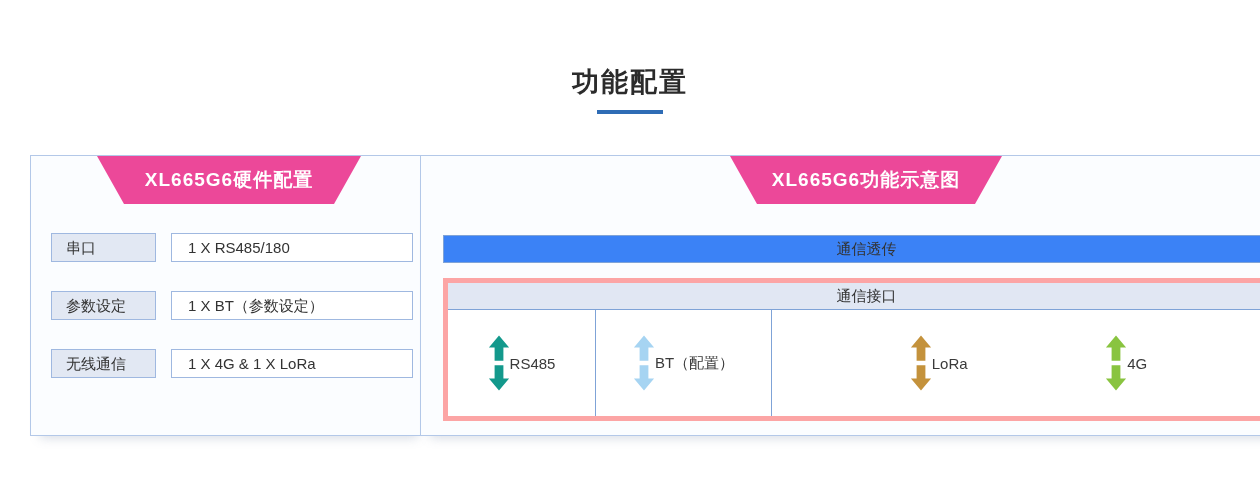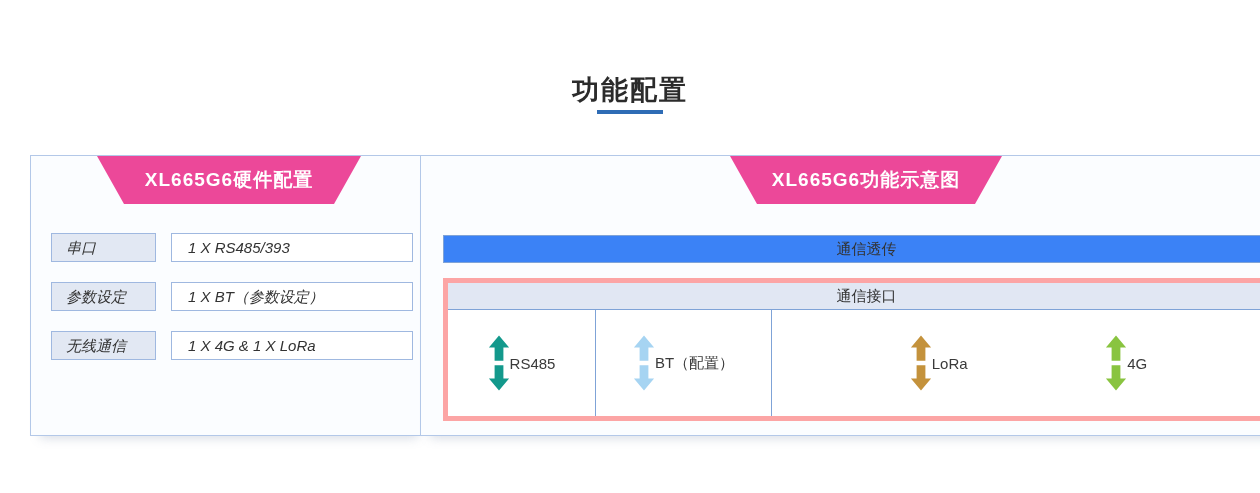--- a/index.html
+++ b/index.html
@@ -2,21 +2,21 @@
 <html><head>
 <meta charset="utf-8">
 <style>
   html,body{margin:0;padding:0;}
   body{
     width:1260px;height:493px;background:#ffffff;position:relative;
     font-family:"Liberation Sans","DejaVu Sans",sans-serif;color:#333;
     overflow:hidden;
   }
   .page-title{
-    position:absolute;top:72px;left:0;width:100%;text-align:center;
+    position:absolute;top:64px;left:0;width:100%;text-align:center;
     font-size:27px;font-weight:bold;color:#2b2b2b;letter-spacing:2px;
   }
   .title-underline{
     position:absolute;top:110px;left:597px;width:66px;height:4px;background:#2e6cb5;
   }
   .panel{
     position:absolute;top:155px;height:281px;background:#fbfdff;
     border:1px solid #b3c8e8;box-sizing:border-box;
     box-shadow:0 12px 10px -10px rgba(110,130,160,0.28);
   }
@@ -24,21 +24,21 @@
   .panel-fn{left:420px;width:892px;}
   .banner{
     height:48px;margin:0 auto;background:#ec4899;
     clip-path:polygon(0 0,100% 0,calc(100% - 27px) 100%,27px 100%);
     color:#ffffff;font-size:19px;font-weight:bold;text-align:center;
     line-height:47px;letter-spacing:1px;
   }
   .panel-hw .banner{width:264px;}
   .panel-fn .banner{width:272px;}
   .hw-rows{padding:29px 0 0 20px;}
-  .hw-row{display:flex;margin-bottom:20px;font-style:italic;}
+  .hw-row{display:flex;margin-bottom:29px;}
   .hw-label{
     width:105px;height:29px;box-sizing:border-box;background:#e2e8f3;
     border:1px solid #9fb8e0;padding-left:14px;line-height:27px;font-size:15px;
   }
   .hw-value{
     width:242px;height:29px;box-sizing:border-box;background:#ffffff;
     border:1px solid #9fb8e0;margin-left:15px;padding-left:16px;line-height:27px;font-size:15px;
   }
   .pass-bar{
     margin:31px 21px 0 22px;height:28px;box-sizing:border-box;background:#3b82f6;
@@ -65,21 +65,21 @@
 <body>
 
 <div class="page-title">功能配置</div>
 <div class="title-underline"></div>
 
 <div class="panel panel-hw">
   <div class="banner">XL665G6硬件配置</div>
   <div class="hw-rows">
     <div class="hw-row">
       <div class="hw-label">串口</div>
-      <div class="hw-value">1 X RS485/393</div>
+      <div class="hw-value">1 X RS485/180</div>
     </div>
     <div class="hw-row">
       <div class="hw-label">参数设定</div>
       <div class="hw-value">1 X BT（参数设定）</div>
     </div>
     <div class="hw-row">
       <div class="hw-label">无线通信</div>
       <div class="hw-value">1 X 4G &amp; 1 X LoRa</div>
     </div>
   </div>

